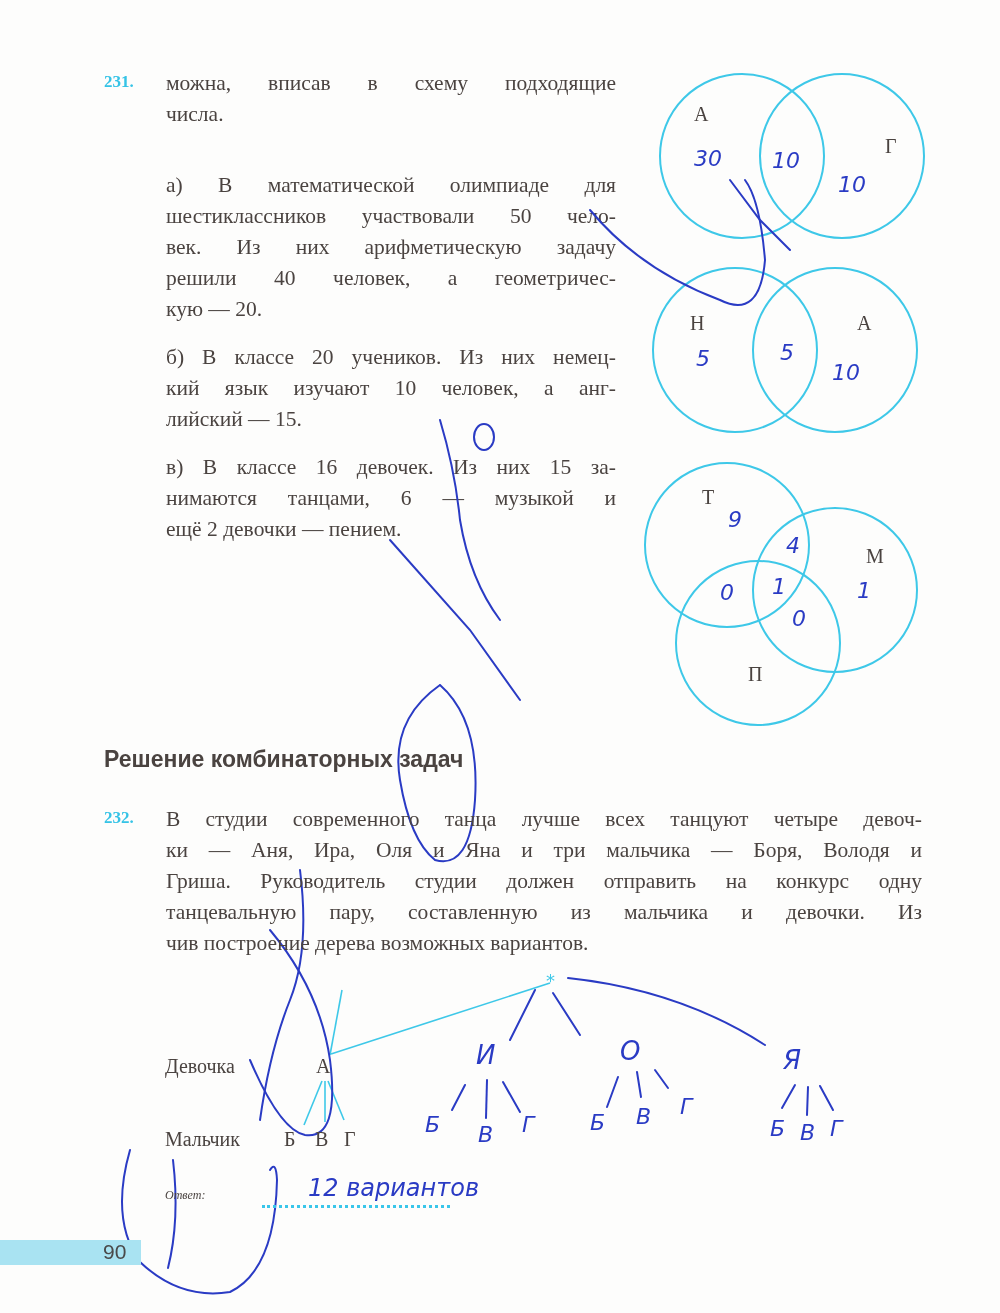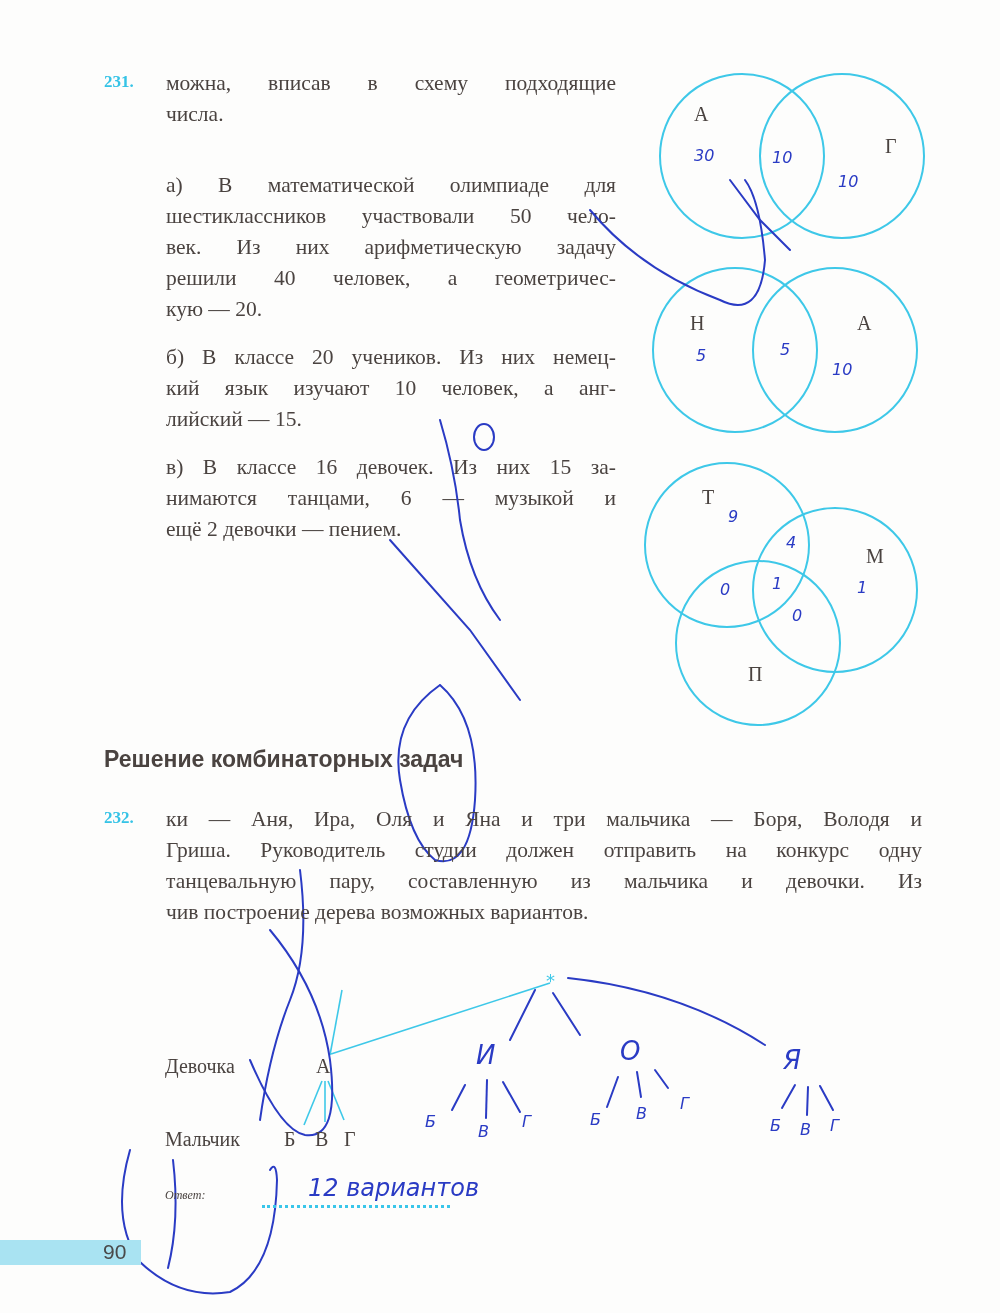--- a/index.html
+++ b/index.html
@@ -30,21 +30,21 @@
   }
   .answer-label {
     font-family: "Liberation Serif", serif; font-style: italic;
     font-size: 12px; color: #4a4340;
   }
   .answer-dots {
     border-bottom: 3px dotted #39c6ea; width: 188px; height: 0;
   }
   .handwriting {
     font-family: "DejaVu Sans", sans-serif; color: #2a3bc4;
-    font-size: 16px; font-style: italic;
+    font-size: 22px; font-style: italic;
   }
   .page-bar { background: #a9e3f2; }
   .page-num {
     font-family: "Liberation Sans", sans-serif; font-size: 21px; color: #4a4a4a;
   }
   svg { position: absolute; left: 0; top: 0; pointer-events: none; }
 </style>
 </head>
 <body>
 
@@ -143,20 +143,21 @@
 <div class="abs handwriting" style="left:786px; top:533px;">4</div>
 <div class="abs handwriting" style="left:720px; top:580px;">0</div>
 <div class="abs handwriting" style="left:772px; top:574px;">1</div>
 <div class="abs handwriting" style="left:792px; top:606px;">0</div>
 <div class="abs handwriting" style="left:857px; top:578px;">1</div>
 
 <div class="abs section-title" style="left:104px; top:746px;">Решение комбинаторных задач</div>
 
 <div class="abs task-num" style="left:104px; top:808px;">232.</div>
 <div class="abs para" style="left:166px; top:804px; width:756px;">
+  <span class="line">В студии современного танца лучше всех танцуют четыре девоч-</span>
   <span class="line">ки — Аня, Ира, Оля и Яна и три мальчика — Боря, Володя и</span>
   <span class="line">Гриша. Руководитель студии должен отправить на конкурс одну</span>
   <span class="line">танцевальную пару, составленную из мальчика и девочки. Из</span>
   <span class="line last">чив построение дерева возможных вариантов.</span>
 </div>
 
 <div class="abs" style="left:546px; top:970px; color:#3ec8e8; font-size:18px; font-family:'DejaVu Sans',sans-serif;">*</div>
 <div class="abs tree-label" style="left:165px; top:1055px;">Девочка</div>
 <div class="abs tree-label" style="left:316px; top:1055px;">А</div>
 <div class="abs tree-label" style="left:165px; top:1128px;">Мальчик</div>

